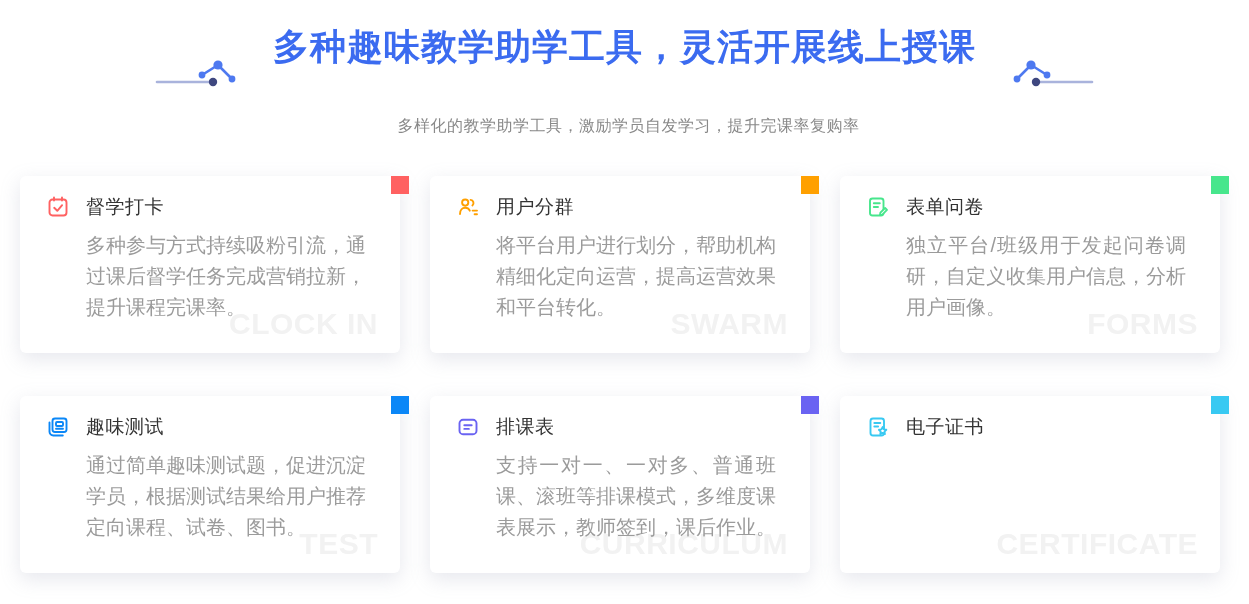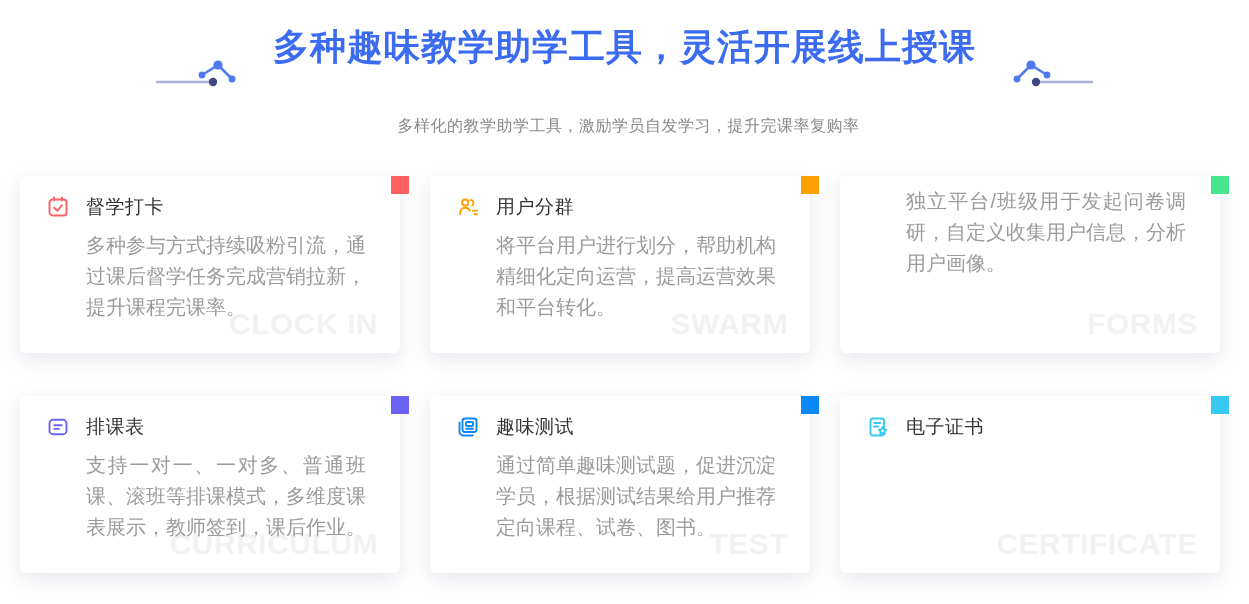--- a/index.html
+++ b/index.html
@@ -99,57 +99,67 @@
         </svg>
       </span>
       <span class="card-title">用户分群</span>
     </div>
     <p class="card-desc">将平台用户进行划分，帮助机构精细化定向运营，提高运营效果和平台转化。</p>
     <span class="watermark">SWARM</span>
   </div>
 
   <div class="card">
     <span class="corner" style="background: rgb(71, 230, 140);"></span>
+    <div class="card-head">
+      <span class="icon" style="color: rgb(71, 230, 140);">
+        <svg width="24" height="24" viewBox="0 0 24 24" fill="none" stroke="currentColor" stroke-width="1.9" stroke-linecap="round" stroke-linejoin="round">
+          <rect x="4" y="3.5" width="13.5" height="17" rx="2.5"></rect>
+          <path d="M7.8 8.3h6M7.8 12h4.2"></path>
+          <path d="M14 20l.4-2.3 4.7-4.7 1.9 1.9-4.7 4.7z" fill="#ffffff"></path>
+        </svg>
+      </span>
+      <span class="card-title">表单问卷</span>
+    </div>
     <p class="card-desc">独立平台/班级用于发起问卷调研，自定义收集用户信息，分析用户画像。</p>
     <span class="watermark">FORMS</span>
-  </div>
-
-  <div class="card">
-    <span class="corner" style="background: rgb(106, 99, 242);"></span>
-    <div class="card-head">
-      <span class="icon" style="color: rgb(106, 99, 242);">
-        <svg width="24" height="24" viewBox="0 0 24 24" fill="none" stroke="currentColor" stroke-width="1.9" stroke-linecap="round" stroke-linejoin="round">
-          <rect x="3.5" y="4.8" width="17" height="14.4" rx="3.5"></rect>
-          <path d="M8.3 10.3h7.4M8.3 13.9h4.6"></path>
-        </svg>
-      </span>
-      <span class="card-title">排课表</span>
-    </div>
-    <p class="card-desc">支持一对一、一对多、普通班课、滚班等排课模式，多维度课表展示，教师签到，课后作业。</p>
-    <span class="watermark">CURRICULUM</span>
   </div>
 
   <div class="card">
     <span class="corner" style="background: rgb(11, 135, 247);"></span>
     <div class="card-head">
       <span class="icon" style="color: rgb(11, 135, 247);">
         <svg width="24" height="24" viewBox="0 0 24 24" fill="none" stroke="currentColor" stroke-width="1.9" stroke-linecap="round" stroke-linejoin="round">
           <path d="M3.5 7.5v9.2a3.8 3.8 0 0 0 3.8 3.8h9.5"></path>
           <rect x="6.5" y="3.5" width="14" height="13.5" rx="2.5"></rect>
           <rect x="10" y="7" width="7" height="4" rx="1"></rect>
           <path d="M10 13.8h7"></path>
         </svg>
       </span>
       <span class="card-title">趣味测试</span>
     </div>
     <p class="card-desc">通过简单趣味测试题，促进沉淀学员，根据测试结果给用户推荐定向课程、试卷、图书。</p>
     <span class="watermark">TEST</span>
   </div>
 
   <div class="card">
+    <span class="corner" style="background: rgb(106, 99, 242);"></span>
+    <div class="card-head">
+      <span class="icon" style="color: rgb(106, 99, 242);">
+        <svg width="24" height="24" viewBox="0 0 24 24" fill="none" stroke="currentColor" stroke-width="1.9" stroke-linecap="round" stroke-linejoin="round">
+          <rect x="3.5" y="4.8" width="17" height="14.4" rx="3.5"></rect>
+          <path d="M8.3 10.3h7.4M8.3 13.9h4.6"></path>
+        </svg>
+      </span>
+      <span class="card-title">排课表</span>
+    </div>
+    <p class="card-desc">支持一对一、一对多、普通班课、滚班等排课模式，多维度课表展示，教师签到，课后作业。</p>
+    <span class="watermark">CURRICULUM</span>
+  </div>
+
+  <div class="card">
     <span class="corner" style="background: rgb(56, 201, 242);"></span>
     <div class="card-head">
       <span class="icon" style="color: rgb(56, 201, 242);">
         <svg width="24" height="24" viewBox="0 0 24 24" fill="none" stroke="currentColor" stroke-width="1.9" stroke-linecap="round" stroke-linejoin="round">
           <rect x="4.5" y="3.5" width="13.5" height="17" rx="2.5"></rect>
           <path d="M8.3 8h6M8.3 11.5h3.8"></path>
           <path d="M16.6 12.1l1.2 2.3 2.5.4-1.8 1.8.4 2.5-2.3-1.2-2.3 1.2.4-2.5-1.8-1.8 2.5-.4z" fill="#ffffff"></path>
         </svg>
       </span>
       <span class="card-title">电子证书</span>

